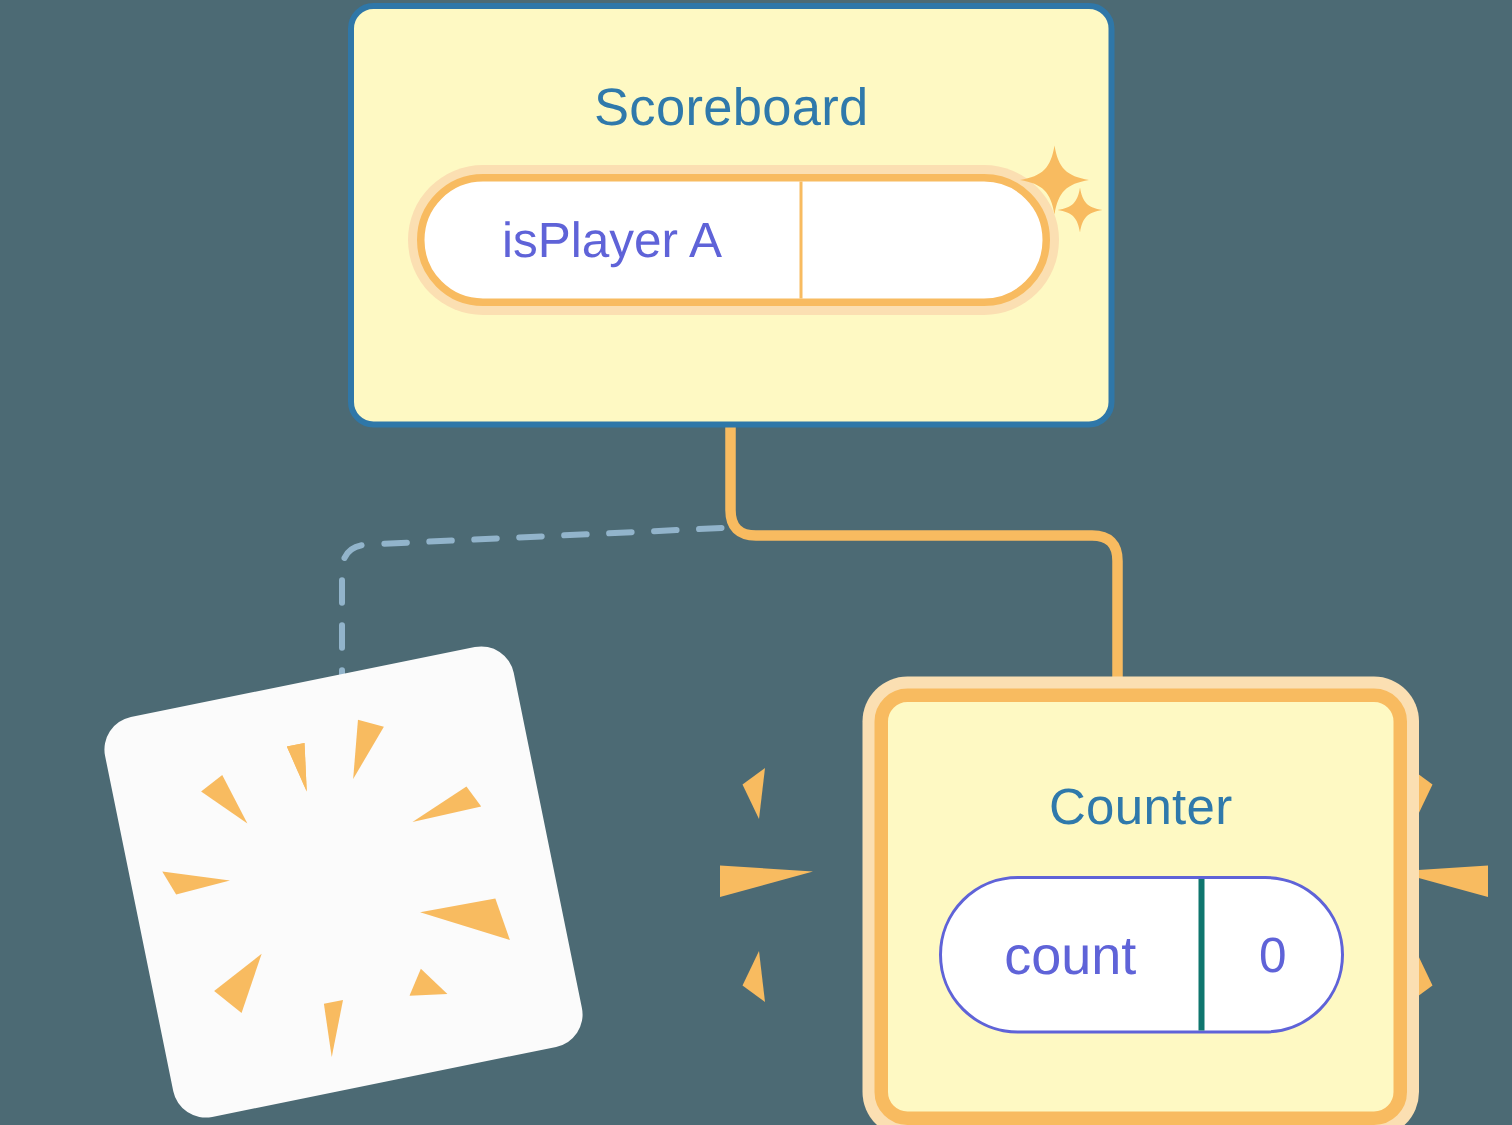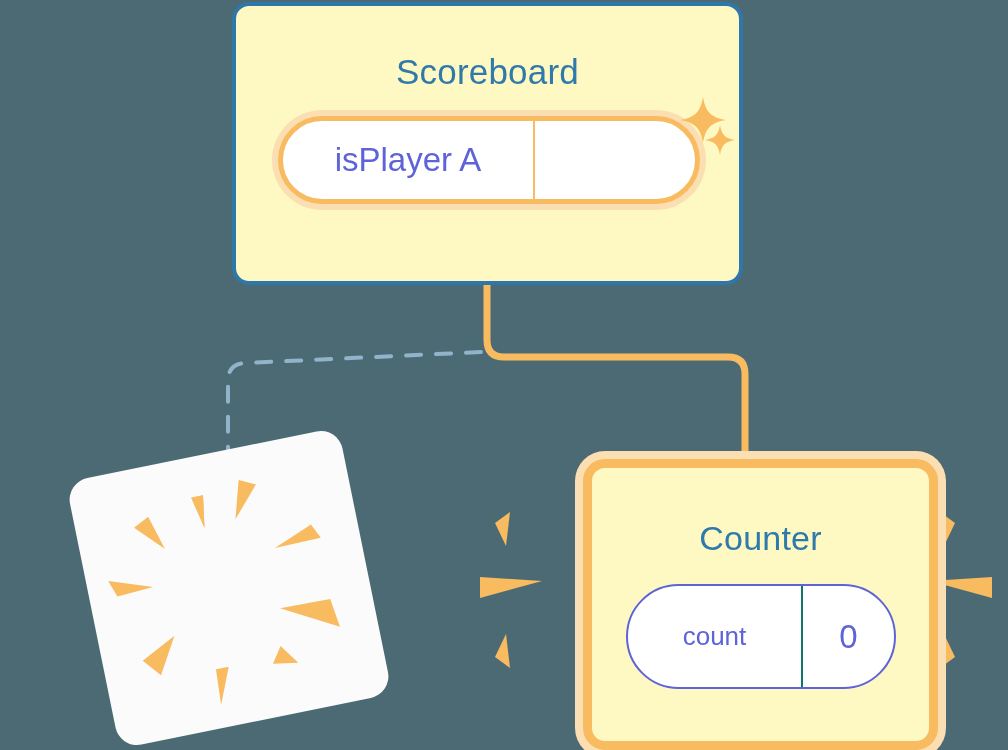--- a/index.html
+++ b/index.html
@@ -137,22 +137,22 @@
   #counter-pill {
     left: 34px;
     top: 116px;
     width: 270px;
     height: 105px;
     border: 2px solid #5f63d8;
     border-radius: 53px;
   }
   #counter-pill .cell-key {
     flex: 0 0 175px;
-    border-right: 2px solid #0f766e;
-    font-size: 26px;
+    border-right: 4px solid #0f766e;
+    font-size: 36px;
     color: #5f63d8;
   }
   #counter-pill .cell-val {
     flex: 1 1 auto;
     font-size: 33px;
     color: #5f63d8;
   }
 
   
   .sparkle {

